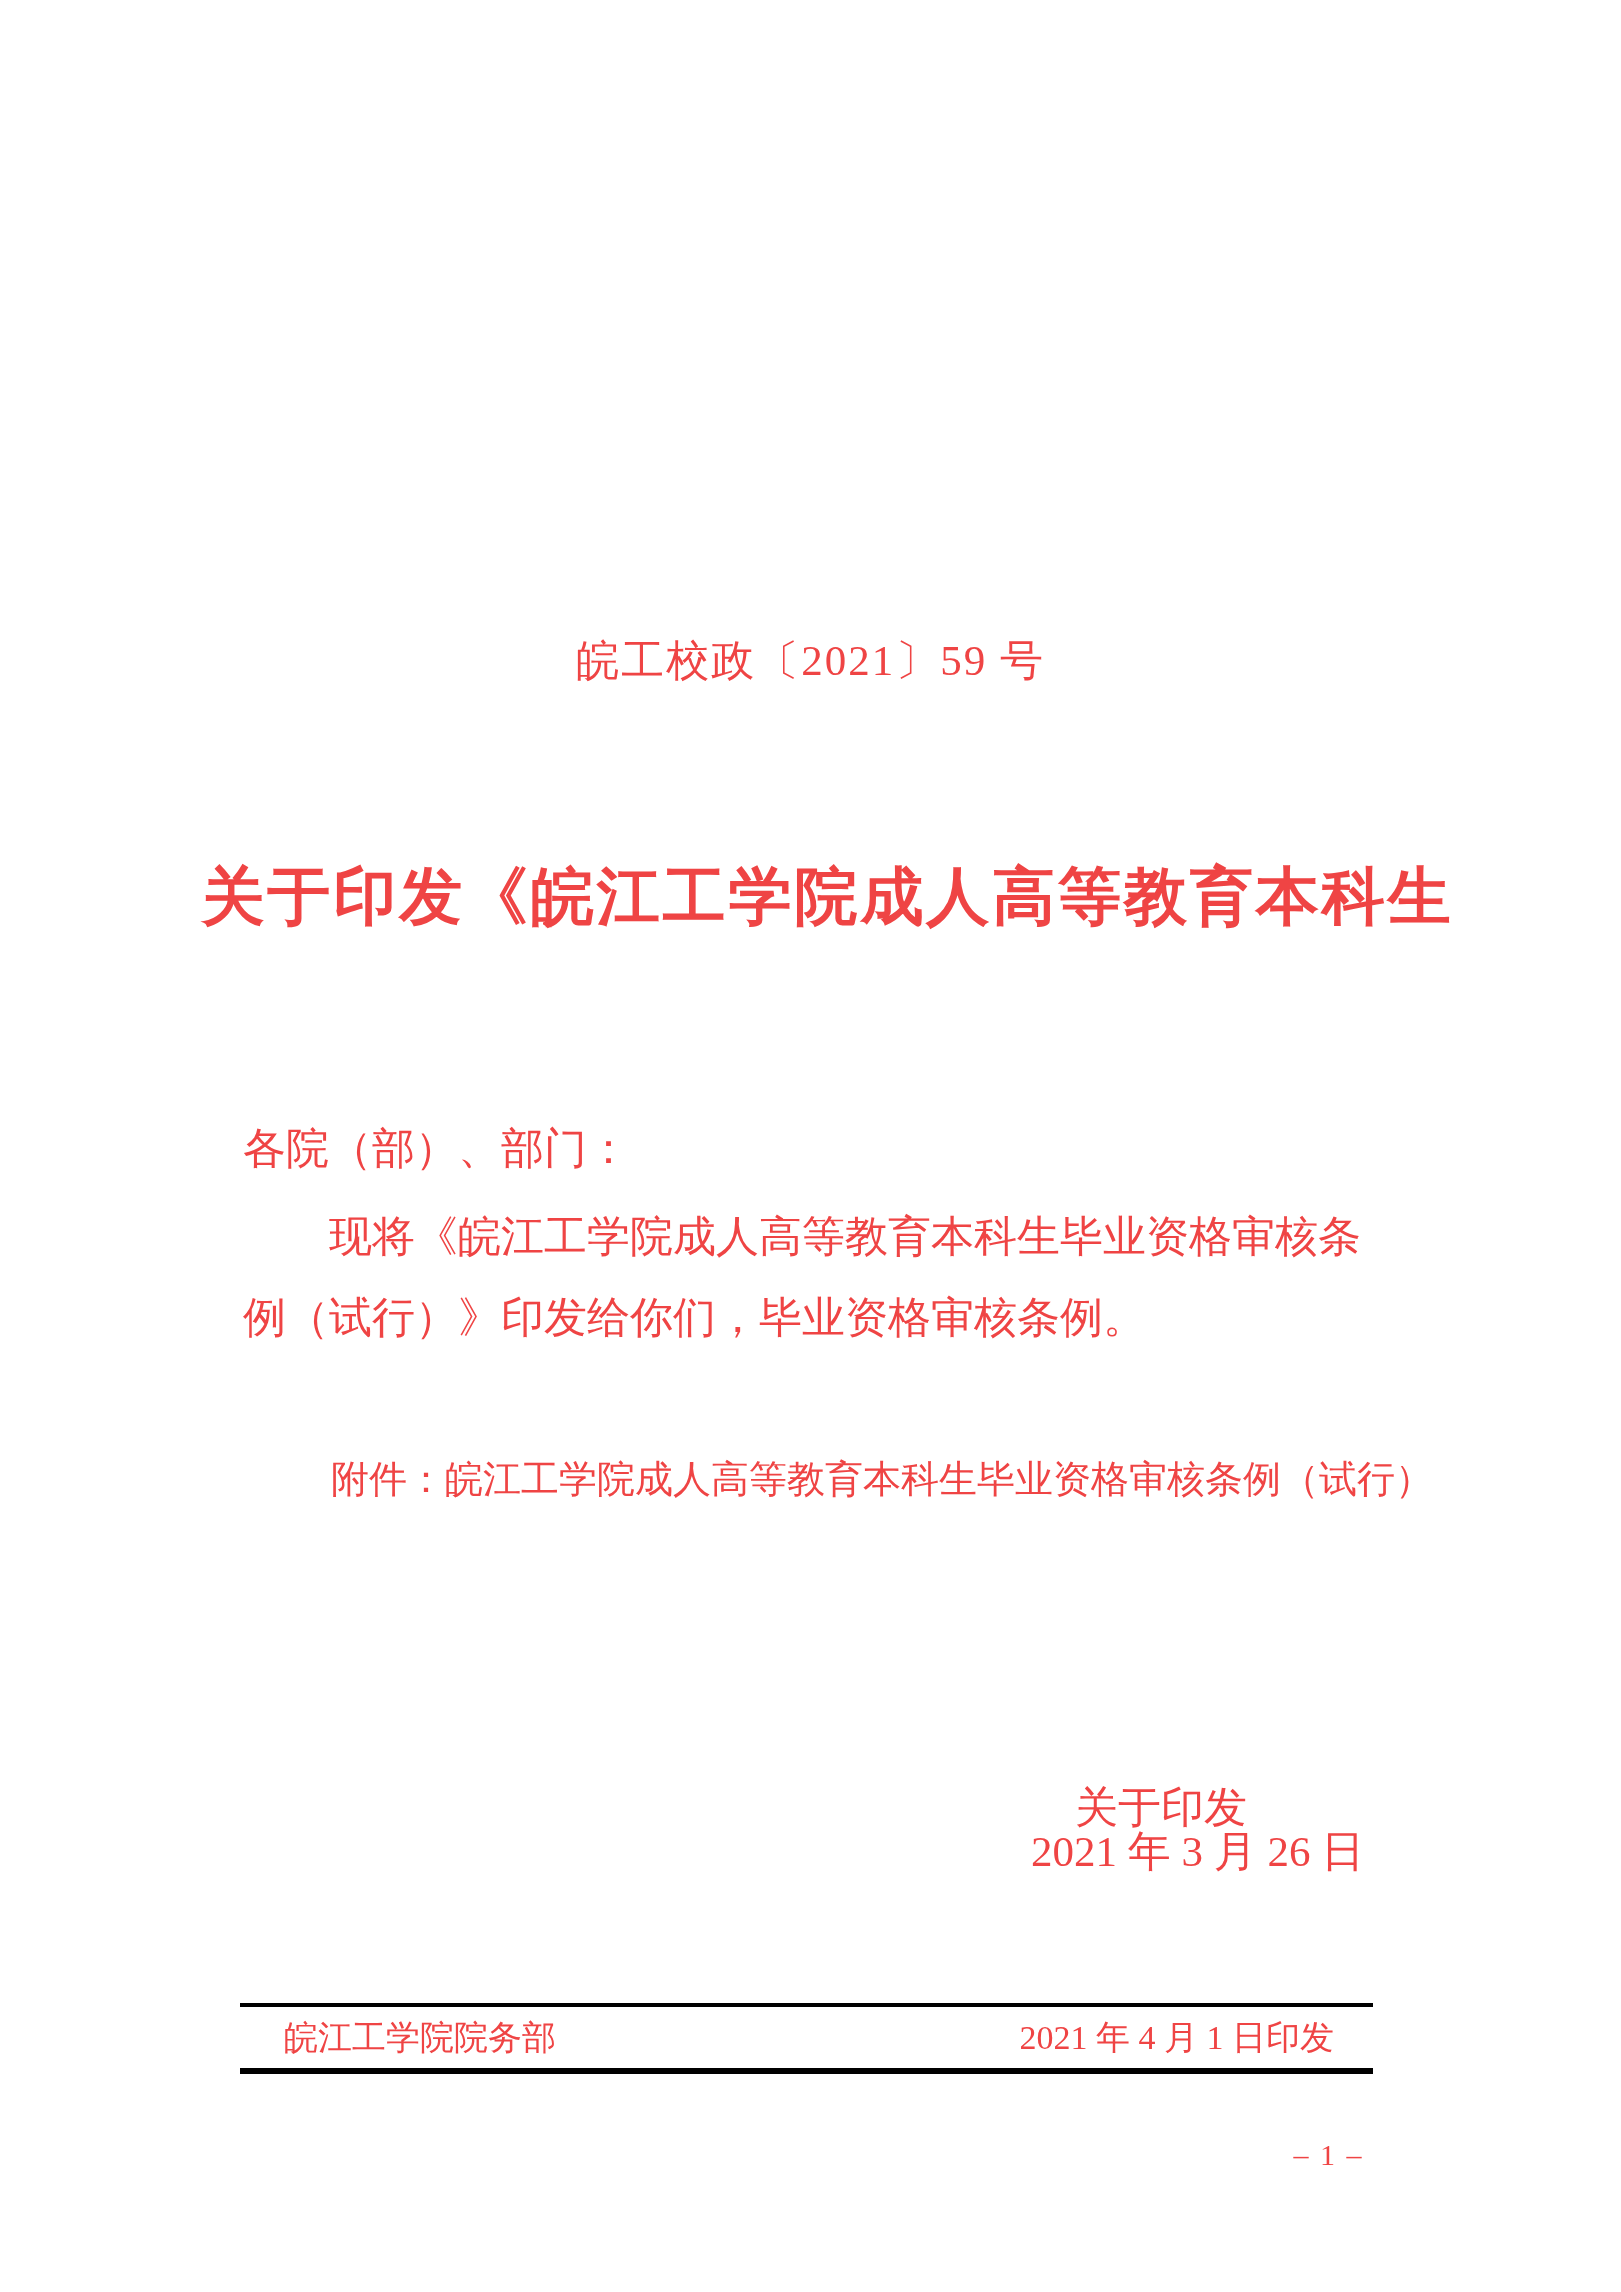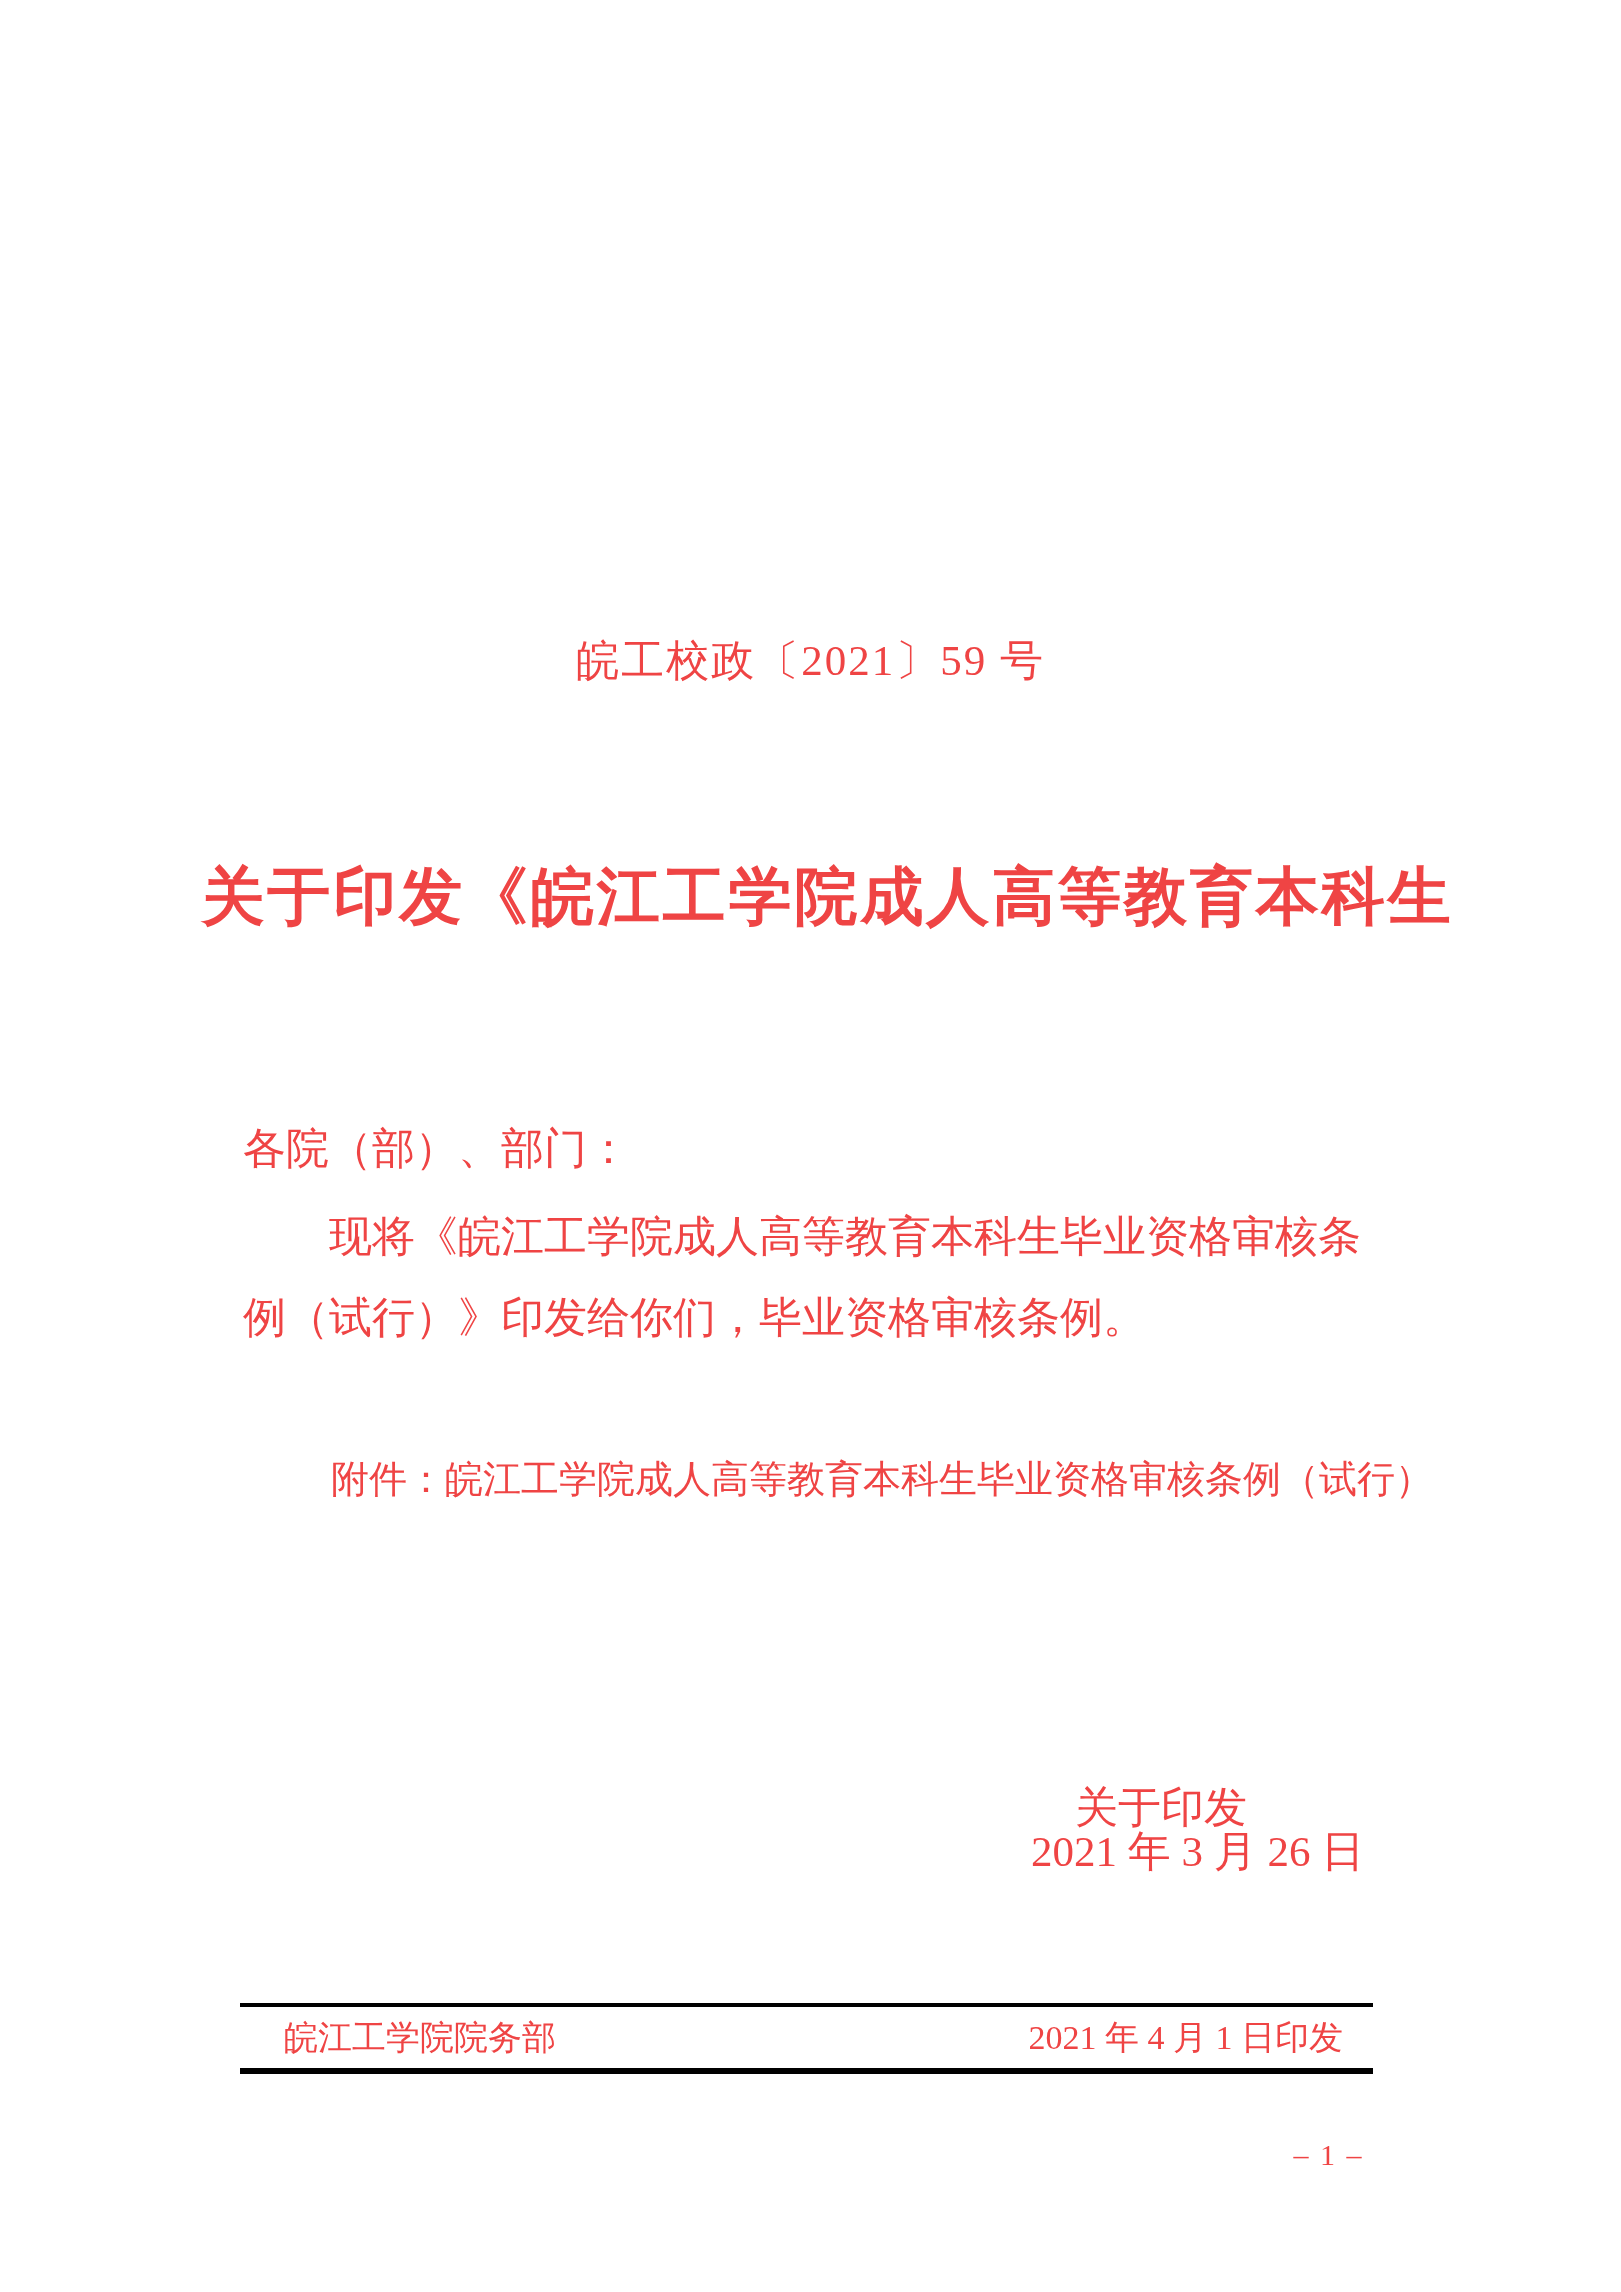--- a/index.html
+++ b/index.html
@@ -47,21 +47,21 @@
     top: 2021px;
     width: 1133px;
     display: flex;
     justify-content: space-between;
     align-items: center;
     font-size: 34px;
     line-height: 1;
     white-space: pre;
   }
   .colophon-row .issuer { margin-left: 44px; }
-  .colophon-row .printdate { margin-right: 30px; }
+  .colophon-row .printdate { margin-right: 39px; }
   .rule {
     position: absolute;
     left: 240px;
     width: 1133px;
     background: #000000;
   }
   .rule-top { top: 2003px; height: 3.9px; }
   .rule-bottom { top: 2068px; height: 5.9px; }
   .pagenum {
     position: absolute;

